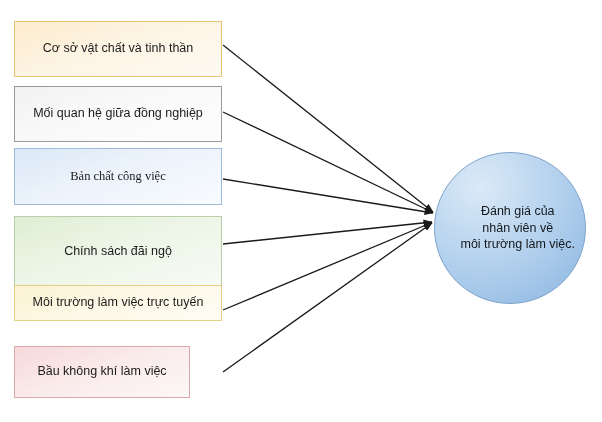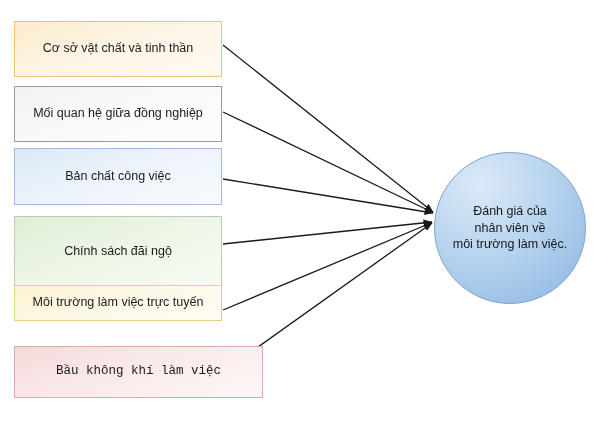--- a/index.html
+++ b/index.html
@@ -42,48 +42,48 @@
   #box-1 {
     left: 14px; top: 86px; width: 208px; height: 56px;
     border-color: #9a9a9a;
     background: linear-gradient(160deg, #f2f2f2 0%, #f9f9f9 45%, #fdfdfd 100%);
     text-align: center;
   }
   #box-2 {
     left: 14px; top: 148px; width: 208px; height: 57px;
     border-color: #9ebbdd;
     background: linear-gradient(160deg, #dbe8f7 0%, #ecf3fb 45%, #f8fbfe 100%);
+    font-family: Liberation Serif, serif;
   }
   #box-3 {
     left: 14px; top: 216px; width: 208px; height: 71px;
     border-color: #b9ceab;
     background: linear-gradient(160deg, #dfeed4 0%, #ecf5e6 45%, #f7fbf4 100%);
   }
   #box-4 {
     left: 14px; top: 285px; width: 208px; height: 36px;
     border-color: #e3cf86;
     background: linear-gradient(160deg, #fbf3d2 0%, #fdf8e6 45%, #fefcf4 100%);
   }
   #box-5 {
-    left: 14px; top: 346px; width: 249px; height: 52px;
+    left: 14px; top: 346px; width: 176px; height: 52px;
     border-color: #d9a8a8;
     background: linear-gradient(160deg, #f6d9da 0%, #faeaea 45%, #fdf7f7 100%);
-    font-family: Liberation Mono, monospace;
   }
   #outcome-circle {
     position: absolute;
     left: 434px; top: 152px;
     width: 152px; height: 152px;
     border-radius: 50%;
     box-sizing: border-box;
     border: 1px solid #7fa3cc;
     background: radial-gradient(circle at 30% 22%, #dbe9f8 0%, #cadff3 22%, #b2d0ed 52%, #9cc1e6 78%, #8fb8e1 100%);
     display: flex;
     align-items: center;
-    justify-content: center;
+    justify-content: flex-end;
   }
   #outcome-label {
     font-size: 12.5px;
     color: #15181c;
     text-align: center;
     line-height: 1.35;
     white-space: pre-line;
     padding: 0 10px;
   }
   #arrow-layer {

